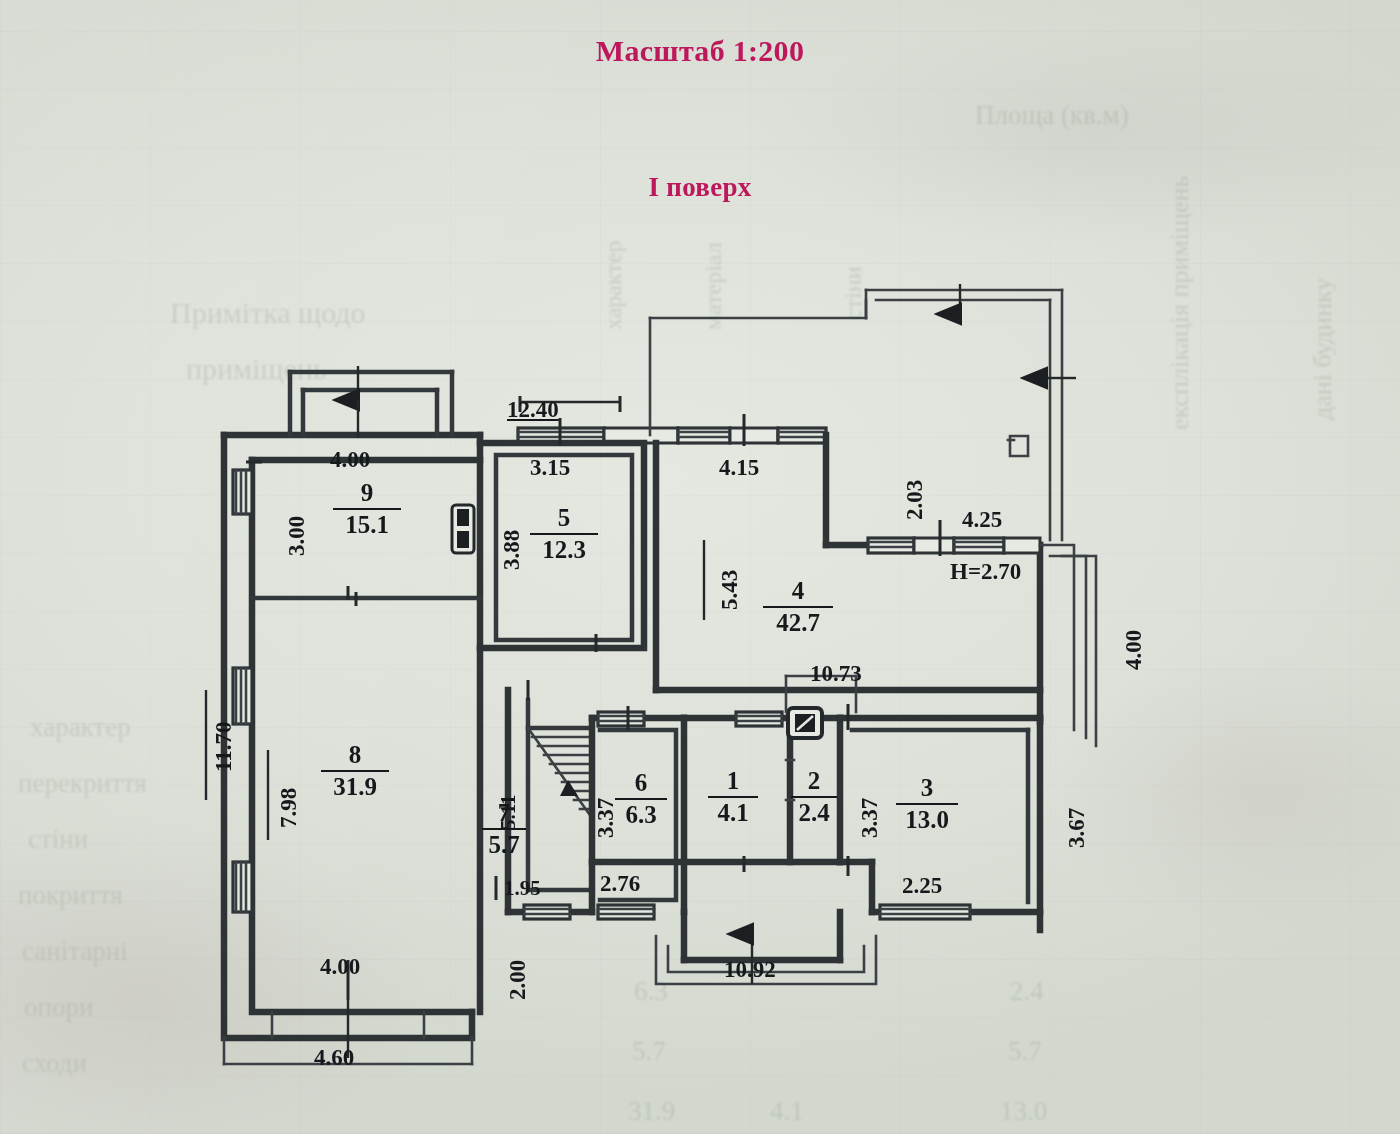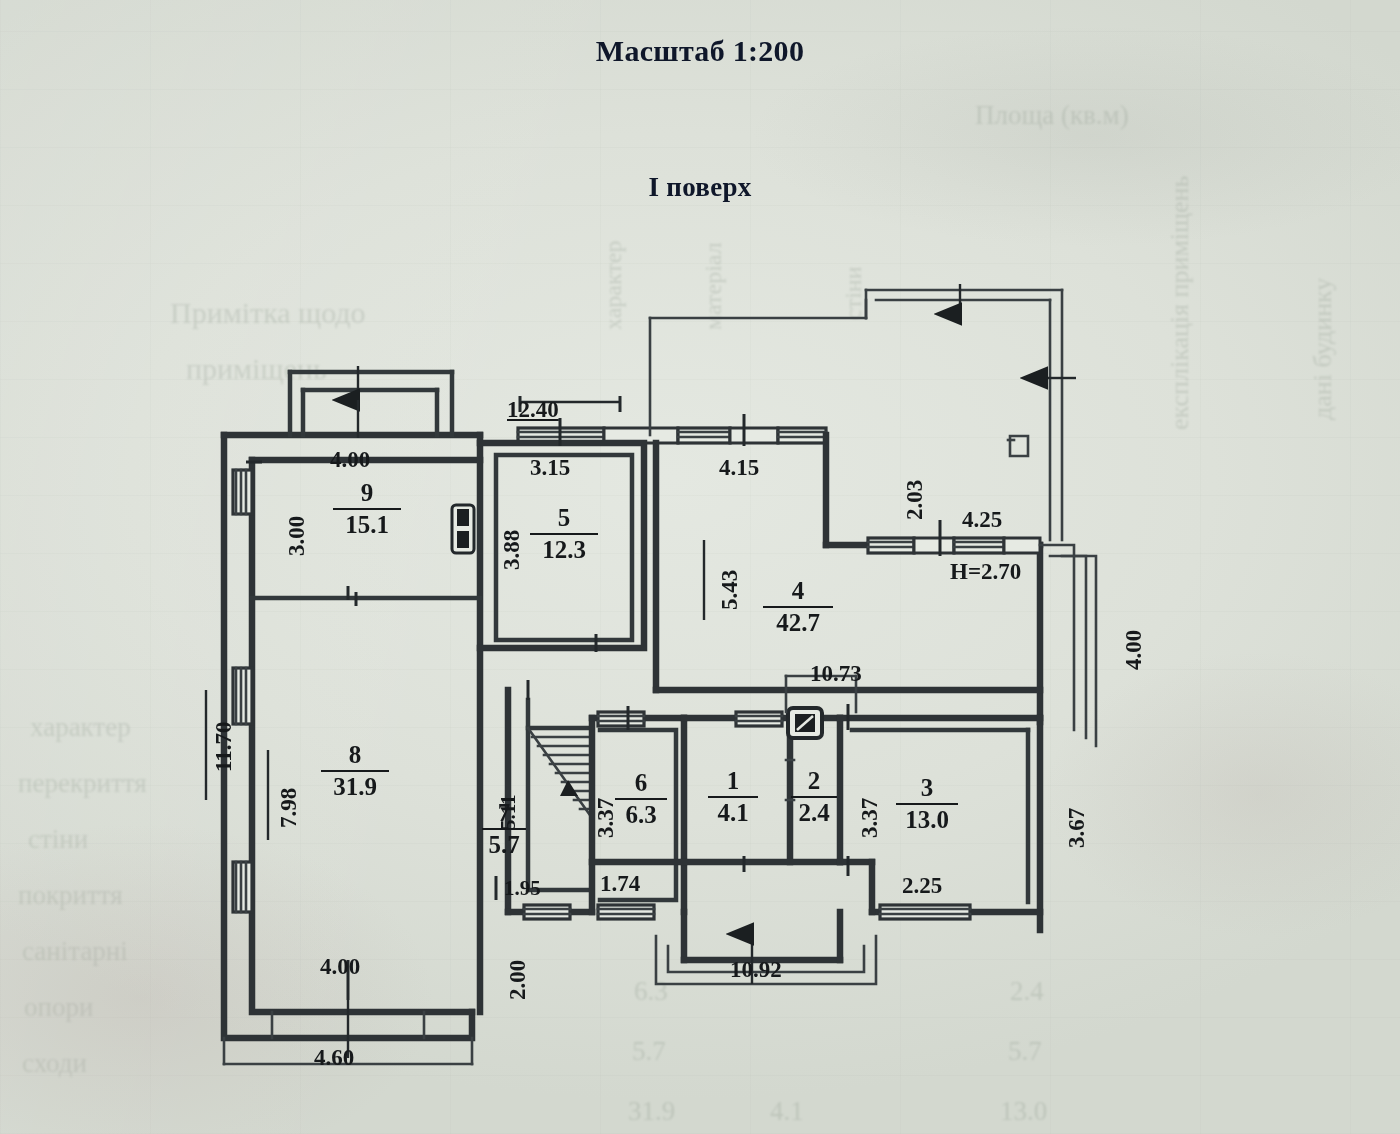--- a/index.html
+++ b/index.html
@@ -55,21 +55,21 @@
   }
   .ghost-v {
     transform: rotate(-90deg);
     transform-origin: left top;
   }
 
   
   .title {
     position: absolute;
     font-weight: bold;
-    color: #0f172a;
+    color: #be185d;
     letter-spacing: .3px;
     white-space: nowrap;
   }
   #title-scale { left: 0; right: 0; top: 34px; text-align: center; font-size: 30px; }
   #title-floor { left: 0; right: 0; top: 152px; text-align: center; font-size: 27px; margin-top: 20px; }
 
   
   #drawing {
     position: absolute;
     inset: 0;
@@ -362,25 +362,25 @@
   <div class="lbl dim rot" style="left:1122px; top:670px;">4.00</div>
 
   <div class="lbl dim rot" style="left:212px; top:772px;">11.70</div>
   <div class="lbl dim rot" style="left:277px; top:828px;">7.98</div>
   <div class="lbl dim" style="left:320px; top:955px;">4.00</div>
   <div class="lbl dim" style="left:314px; top:1046px;">4.60</div>
 
   <div class="lbl dim-s rot" style="left:498px; top:830px;">5.11</div>
   <div class="lbl dim-s" style="left:504px; top:878px;text-align:center;">1.95</div>
   <div class="lbl dim rot" style="left:594px; top:838px;">3.37</div>
-  <div class="lbl dim" style="left:600px; top:872px;">1.74</div>
+  <div class="lbl dim" style="left:600px; top:872px;">2.76</div>
   <div class="lbl dim rot" style="left:858px; top:838px;">3.37</div>
   <div class="lbl dim rot" style="left:1065px; top:848px;">3.67</div>
   <div class="lbl dim" style="left:902px; top:874px;">2.25</div>
-  <div class="lbl dim" style="left:724px; top:958px;margin-left:6px;">10.92</div>
+  <div class="lbl dim" style="left:724px; top:958px;">10.92</div>
   <div class="lbl dim rot" style="left:506px; top:1000px;">2.00</div>
   <div class="lbl dim" style="left:810px; top:662px;">10.73</div>
 
   <div class="roomtag" style="left:330px; top:480px; width:74px;">
     <span class="num">9</span>
     <span class="bar" style="width:68px;"></span>
     <span class="area">15.1</span>
   </div>
 
   <div class="roomtag" style="left:527px; top:505px; width:74px;">

